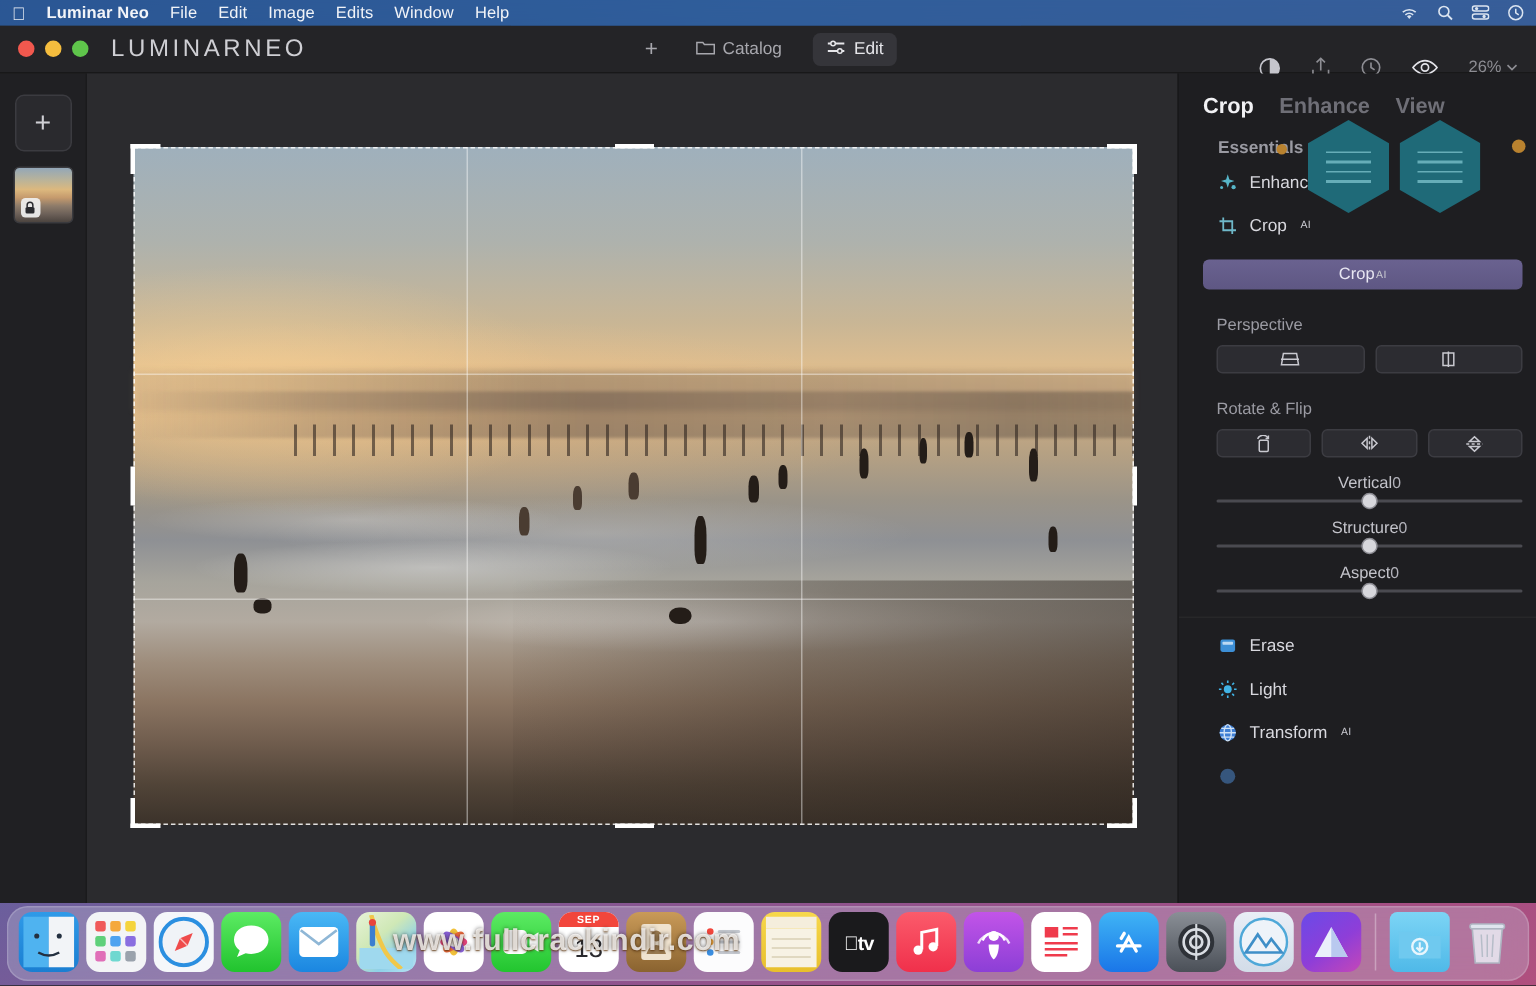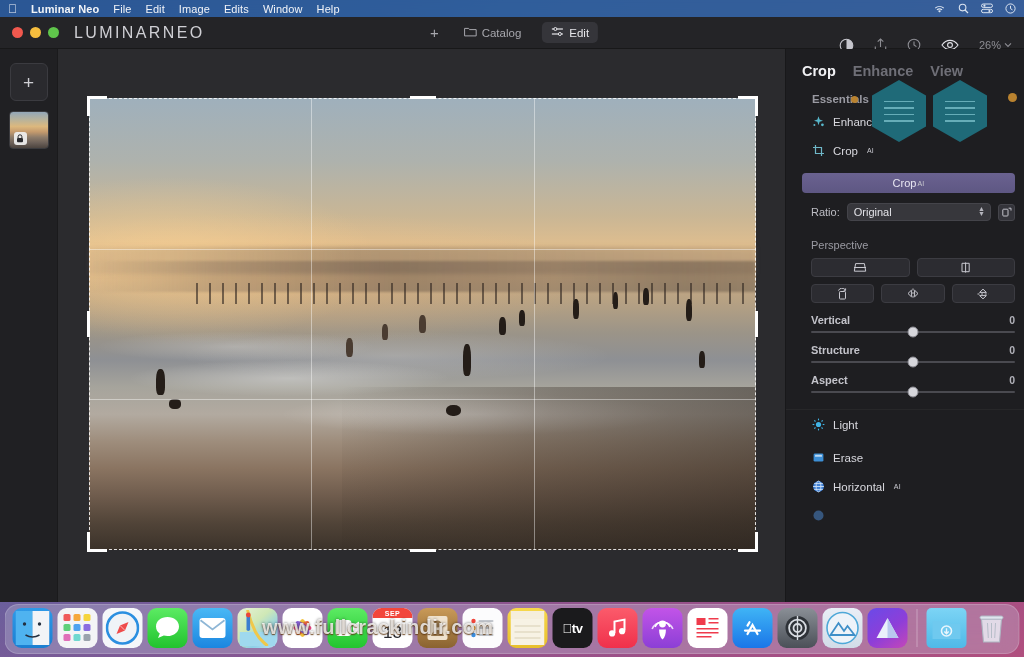--- a/index.html
+++ b/index.html
@@ -260,22 +260,22 @@
   }
   .btn-row { display:flex; gap:7px; padding:7px 9px 0 25px; }
   .gbtn {
     flex:1; height:19px; border-radius:4px;
     background:#2c2c31; border:1px solid #3c3c42;
     display:flex; align-items:center; justify-content:center;
   }
 
   .slider-block { padding:11px 9px 0 25px; }
   .slider-head {
-    display:flex; justify-content:space-between; align-items:baseline;
-    font-size:11px; color:#c3c3ca; margin-bottom:5px;font-weight:bold;
+    display:flex; justify-content:center; align-items:baseline;
+    font-size:11px; color:#c3c3ca; margin-bottom:5px;
   }
   .slider-head .sv { color:#b2b2ba; font-size:10.5px; }
   .slider-track {
     position:relative; height:2px; background:#4a4a50; border-radius:1px;
   }
   .slider-knob {
     position:absolute; top:50%; left:50%;
     width:11px; height:11px; border-radius:50%;
     background:#d7d7dc; border:1px solid #8c8c93;
     transform:translate(-50%,-50%);
@@ -552,53 +552,38 @@
         </span>
         <span>Crop</span>
         <span class="ai-sup">AI</span>
       </div>
 
       <div class="crop-btn">
         <span>Crop</span>
         <span class="ai-sup">AI</span>
       </div>
 
-      <div class="ratio-row">
-        <span>Ratio:</span>
-        <div class="ratio-select">
-          <span>Original</span>
-          <span class="stepper">
-            <span>▲</span>
-            <span>▼</span>
-          </span>
-        </div>
-        <div class="ratio-icon-btn">
-          <svg width="10" height="10" viewBox="0 0 10 10">
-              <rect x="0.8" y="2.2" width="5.2" height="6.8" rx=".8" stroke="#c3c3ca" stroke-width="1" fill="none"></rect>
-              <path d="M6.6 1.2h2.4v2.4" stroke="#c3c3ca" stroke-width="1" fill="none"></path>
-            </svg>
-        </div>
-      </div>
 
       <div class="sub-label">Perspective</div>
       <div class="btn-row">
         <div class="gbtn">
           <svg width="14" height="11" viewBox="0 0 14 11">
               <path d="M2.6 1.6h8.8l1.3 7.6H1.3z" stroke="#c9c9d0" stroke-width="1" fill="none"></path>
               <line x1="1" y1="5.5" x2="13" y2="5.5" stroke="#c9c9d0" stroke-width="1"></line>
             </svg>
         </div>
         <div class="gbtn">
           <svg width="12" height="11" viewBox="0 0 12 11">
               <path d="M2 1.3h7.2v8.4H2z" stroke="#c9c9d0" stroke-width="1" fill="none"></path>
               <line x1="5.6" y1="0.4" x2="5.6" y2="10.6" stroke="#c9c9d0" stroke-width="1"></line>
             </svg>
         </div>
       </div>
 
+      <div class="sub-label">Rotate &amp; Flip</div>
       <div class="btn-row">
         <div class="gbtn">
           <svg width="11" height="12" viewBox="0 0 11 12">
               <rect x="2.5" y="3.5" width="6" height="7.5" rx=".8" stroke="#c9c9d0" stroke-width="1" fill="none"></rect>
               <path d="M1.4 2.6a4 4 0 0 1 7-.6" stroke="#c9c9d0" stroke-width="1" fill="none"></path>
               <path d="M8.6 0.4v1.9H6.7" stroke="#c9c9d0" stroke-width="1" fill="none"></path>
             </svg>
         </div>
         <div class="gbtn">
           <svg width="14" height="11" viewBox="0 0 14 11">
@@ -641,63 +626,63 @@
         <div class="slider-head">
           <span>Aspect</span>
           <span class="sv">0</span>
         </div>
         <div class="slider-track">
           <span class="slider-knob"></span>
         </div>
       </div>
 
       <div class="divider"></div>
+
+      <div class="tool-row" style="padding-top:12px;">
+        <span class="ti">
+          <svg width="13" height="13" viewBox="0 0 13 13">
+              <rect x="1.6" y="2.4" width="9.8" height="8.2" rx="1.4" fill="#3d8fd6"></rect>
+              <rect x="3" y="3.8" width="7" height="2" rx=".5" fill="#bcd9f3"></rect>
+            </svg>
+        </span>
+        <span>Erase</span>
+      </div>
 
       <div class="tool-row">
         <span class="ti">
           <svg width="13" height="13" viewBox="0 0 13 13">
               <circle cx="6.5" cy="6.5" r="2.6" fill="#41b4e6"></circle>
               <g stroke="#41b4e6" stroke-width="1.1">
                 <line x1="6.5" y1="0.6" x2="6.5" y2="2.3"></line>
                 <line x1="6.5" y1="10.7" x2="6.5" y2="12.4"></line>
                 <line x1="0.6" y1="6.5" x2="2.3" y2="6.5"></line>
                 <line x1="10.7" y1="6.5" x2="12.4" y2="6.5"></line>
                 <line x1="2.3" y1="2.3" x2="3.5" y2="3.5"></line>
                 <line x1="9.5" y1="9.5" x2="10.7" y2="10.7"></line>
                 <line x1="10.7" y1="2.3" x2="9.5" y2="3.5"></line>
                 <line x1="3.5" y1="9.5" x2="2.3" y2="10.7"></line>
               </g>
             </svg>
         </span>
         <span>Light</span>
       </div>
 
-      <div class="tool-row" style="padding-top:12px;">
-        <span class="ti">
-          <svg width="13" height="13" viewBox="0 0 13 13">
-              <rect x="1.6" y="2.4" width="9.8" height="8.2" rx="1.4" fill="#3d8fd6"></rect>
-              <rect x="3" y="3.8" width="7" height="2" rx=".5" fill="#bcd9f3"></rect>
-            </svg>
-        </span>
-        <span>Erase</span>
-      </div>
-
       <div class="tool-row">
         <span class="ti">
           <svg width="13" height="13" viewBox="0 0 13 13">
               <circle cx="6.5" cy="6.5" r="5.4" fill="#3f7fd4"></circle>
               <g stroke="#cfe2f7" stroke-width=".9" fill="none">
                 <ellipse cx="6.5" cy="6.5" rx="2.4" ry="5.4"></ellipse>
                 <line x1="1.1" y1="6.5" x2="11.9" y2="6.5"></line>
                 <line x1="2.2" y1="3.6" x2="10.8" y2="3.6"></line>
                 <line x1="2.2" y1="9.4" x2="10.8" y2="9.4"></line>
               </g>
             </svg>
         </span>
-        <span>Horizontal</span>
+        <span>Transform</span>
         <span class="ai-sup">AI</span>
       </div>
 
       <div class="tool-row" style="opacity:.5;">
         <span class="ti">
           <svg width="13" height="13" viewBox="0 0 13 13">
               <circle cx="6.5" cy="6.5" r="5" fill="#4f8ed8"></circle>
             </svg>
         </span>
       </div>

